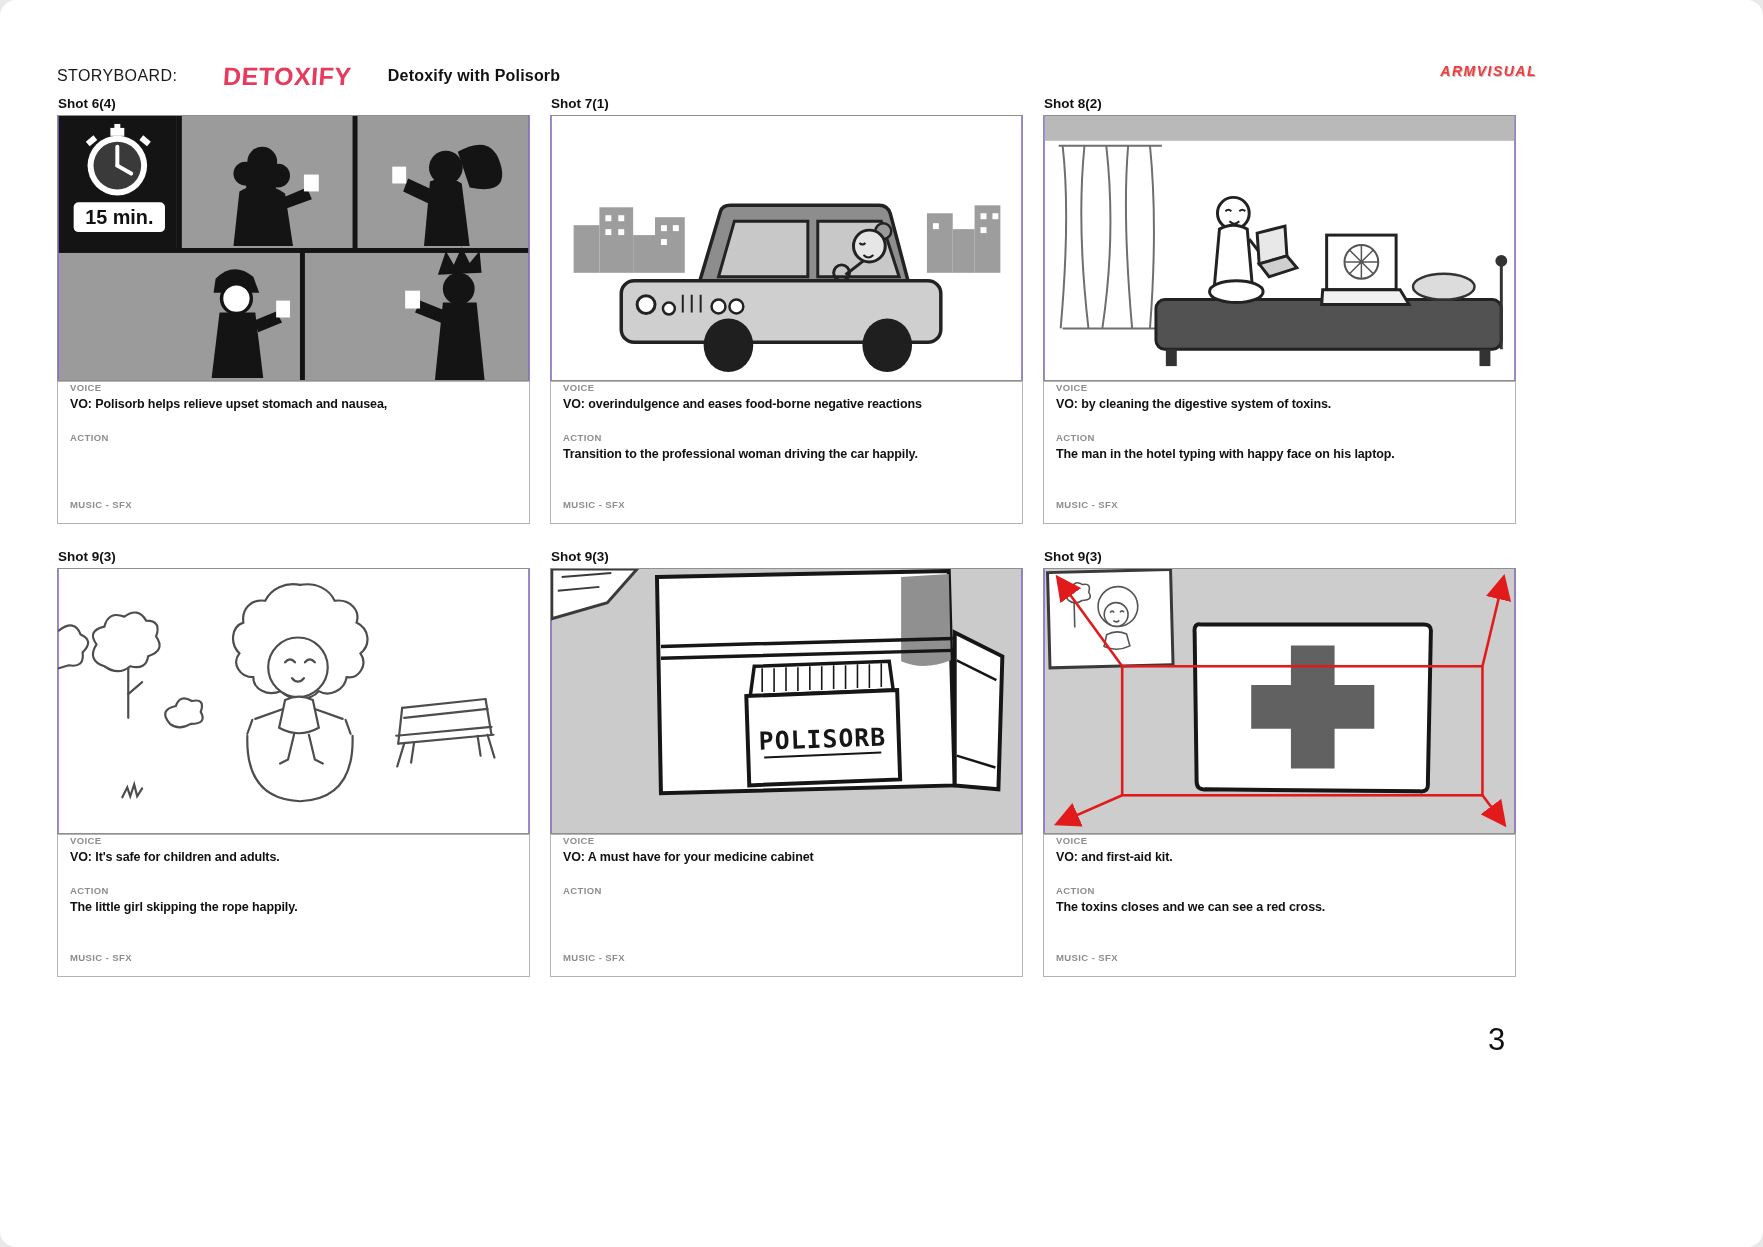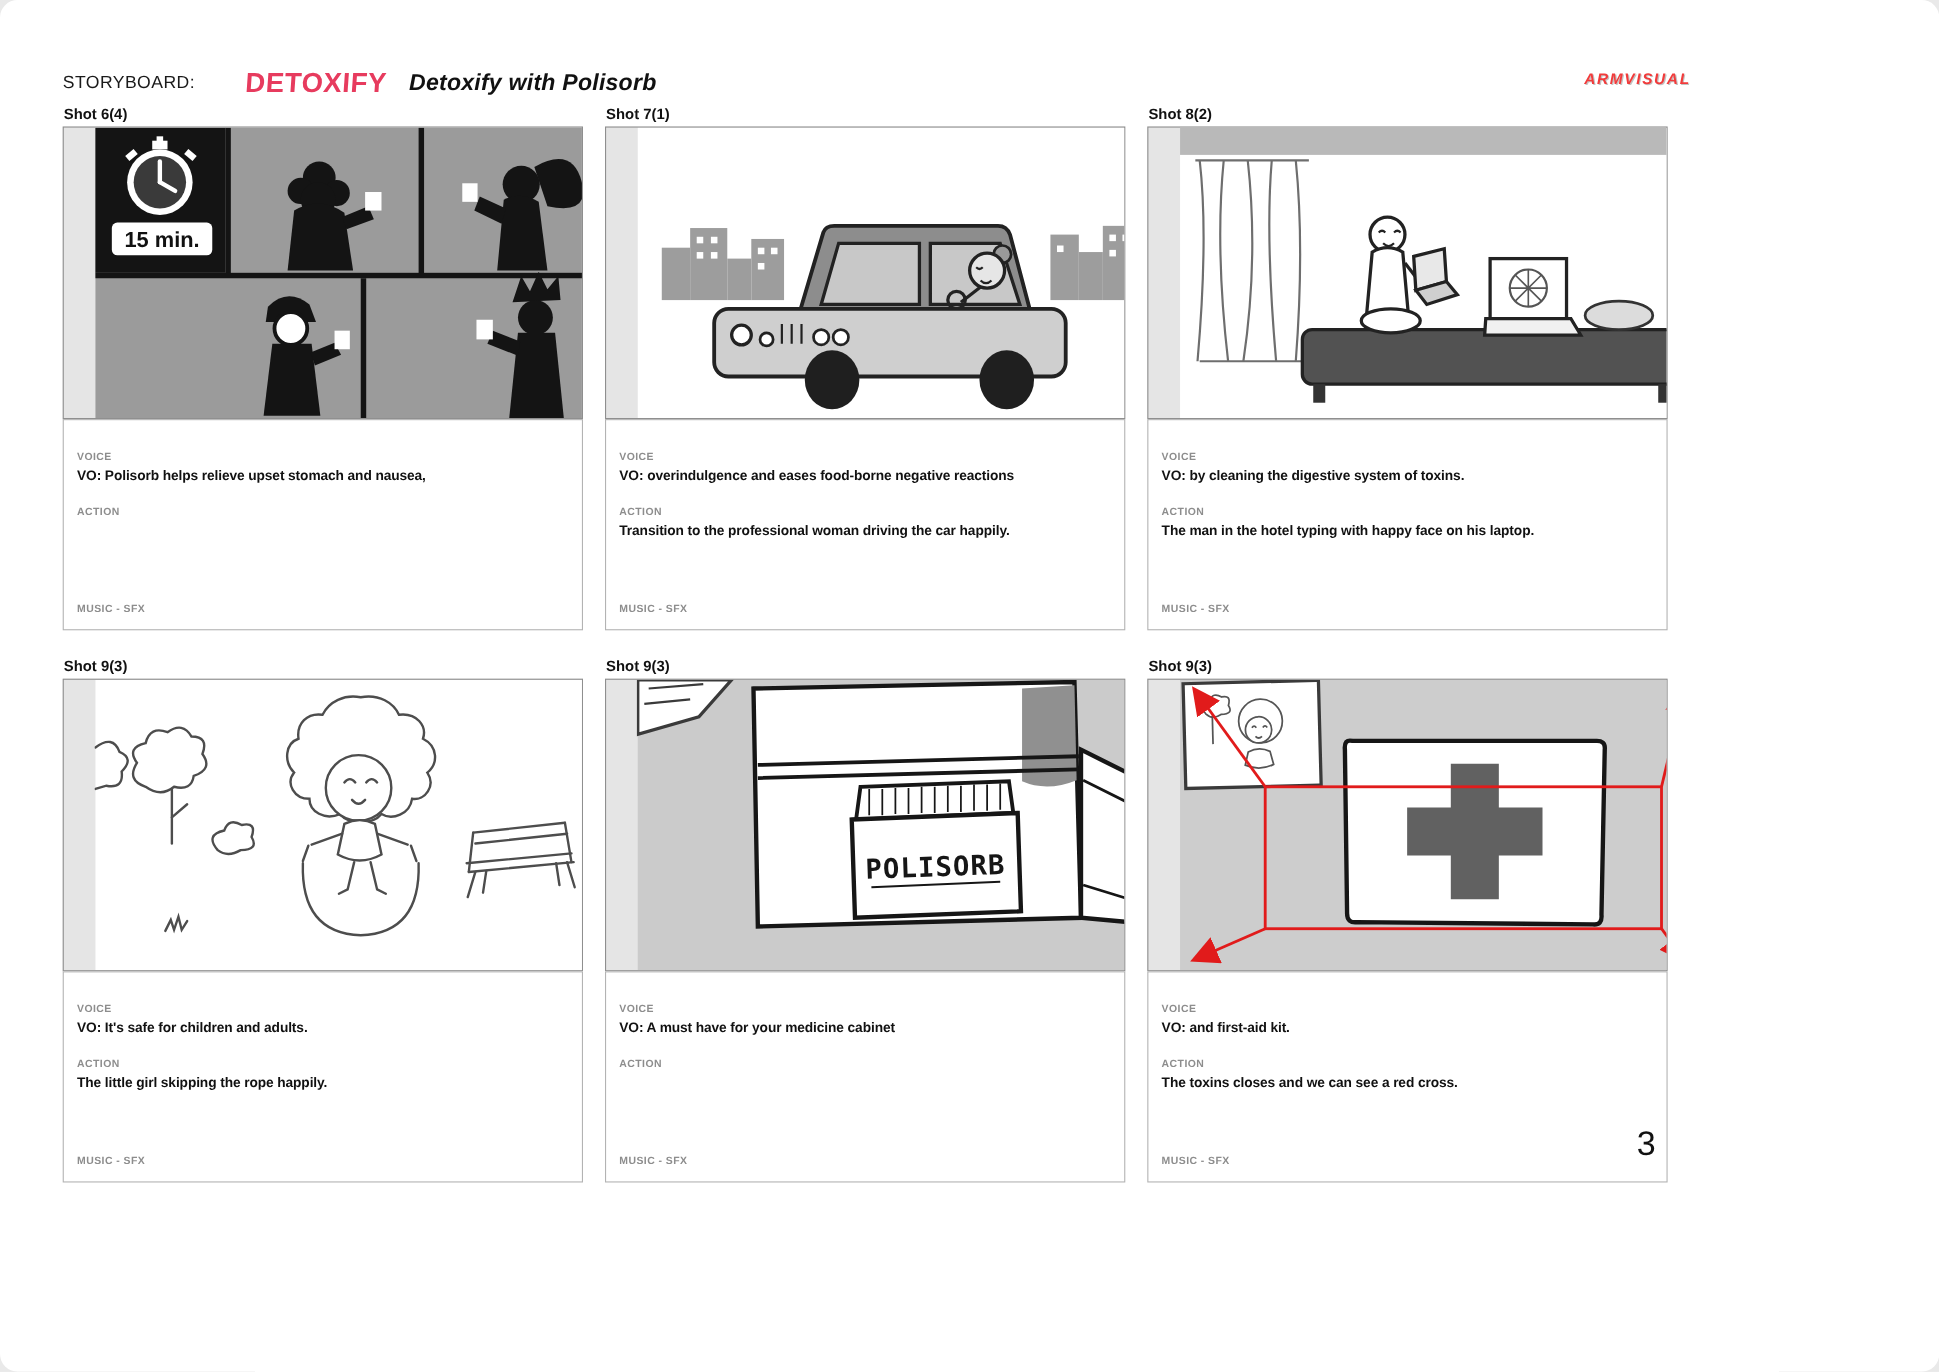--- a/index.html
+++ b/index.html
@@ -4,29 +4,29 @@
 <style>
   html,body{margin:0;padding:0;background:#e9e9e9;}
   .page{
     position:relative;width:1763px;height:1247px;background:#fff;overflow:hidden;
     font-family:"Liberation Sans",sans-serif;color:#111;border-radius:16px;
   }
   
   .header{position:absolute;top:60px;left:57px;height:32px;display:flex;align-items:center;}
   .sb-label{font-size:16px;letter-spacing:.4px;color:#1a1a1a;}
   .brand{font-size:25px;font-weight:800;letter-spacing:.5px;margin-left:46px;transform:skewX(-4deg);}
-  .proj-title{font-size:21px;font-weight:bold;margin-left:20px;letter-spacing:.2px;font-style:italic;}
+  .proj-title{font-size:16px;font-weight:bold;margin-left:36px;letter-spacing:.2px;}
   .studio{position:absolute;right:226px;top:63px;font-size:14px;font-weight:800;font-style:italic;letter-spacing:1.5px;text-shadow:1px 1px 0 rgba(120,120,120,.45);}
   
   .board{position:absolute;top:97px;left:57px;display:grid;grid-template-columns:repeat(3,473px);column-gap:20px;row-gap:26px;}
   .cell{width:473px;}
   .shot-title{font-size:13.5px;font-weight:bold;margin:0 0 4px 1px;line-height:14px;}
-  .frame{width:473px;height:266px;border:1px solid #8f8f8f;box-sizing:border-box;background:#e5e5e5;overflow:hidden;padding-left:28px;}
+  .frame{width:473px;height:266px;border:1px solid #8f8f8f;box-sizing:border-box;background:#8b5cf6;overflow:hidden;}
   .frame svg{display:block;width:471px;height:264px;}
-  .info{border:1px solid #b3b3b3;height:192px;box-sizing:border-box;padding:28px 12px 13px 12px;display:flex;flex-direction:column;background:#fff;}
+  .info{border:1px solid #b3b3b3;height:143px;box-sizing:border-box;padding:0 12px 13px 12px;display:flex;flex-direction:column;background:#fff;}
   .lbl{font-size:9.5px;font-weight:bold;color:#8d8d8d;letter-spacing:.4px;}
   .txt{font-size:12.5px;font-weight:bold;margin:3px 0 0 0;line-height:1.32;letter-spacing:-0.1px;}
   .sec-voice{min-height:50px;}
   .sec-action .txt{text-align:justify;}
   .sec-music{margin-top:auto;}
   
   .page-num{position:absolute;left:1488px;top:1022px;font-size:31px;font-weight:normal;color:#111;}
   svg text{font-family:"Liberation Sans",sans-serif;}
 </style>
 </head>

